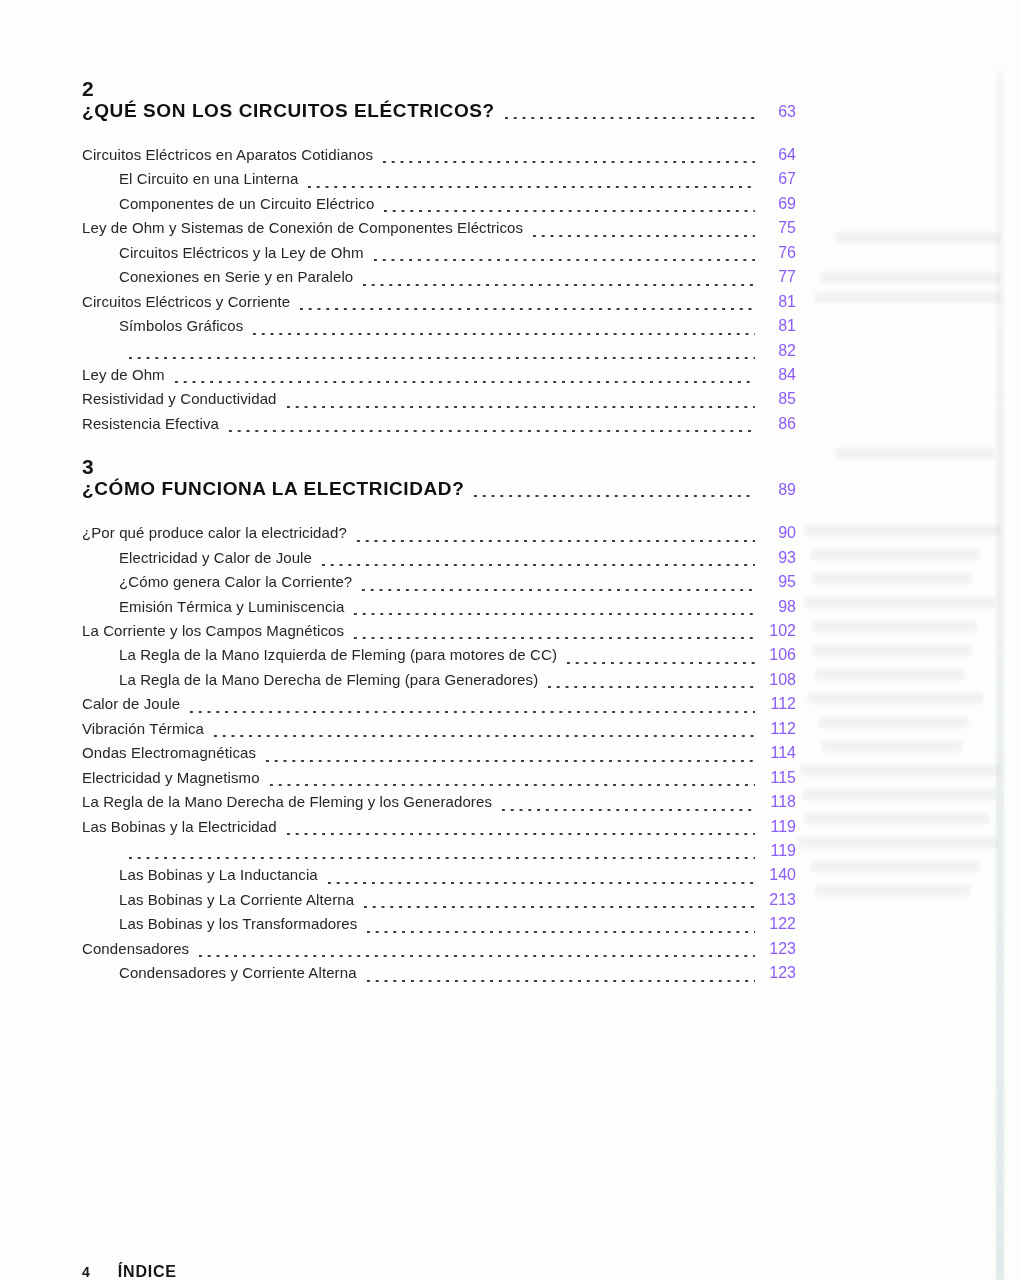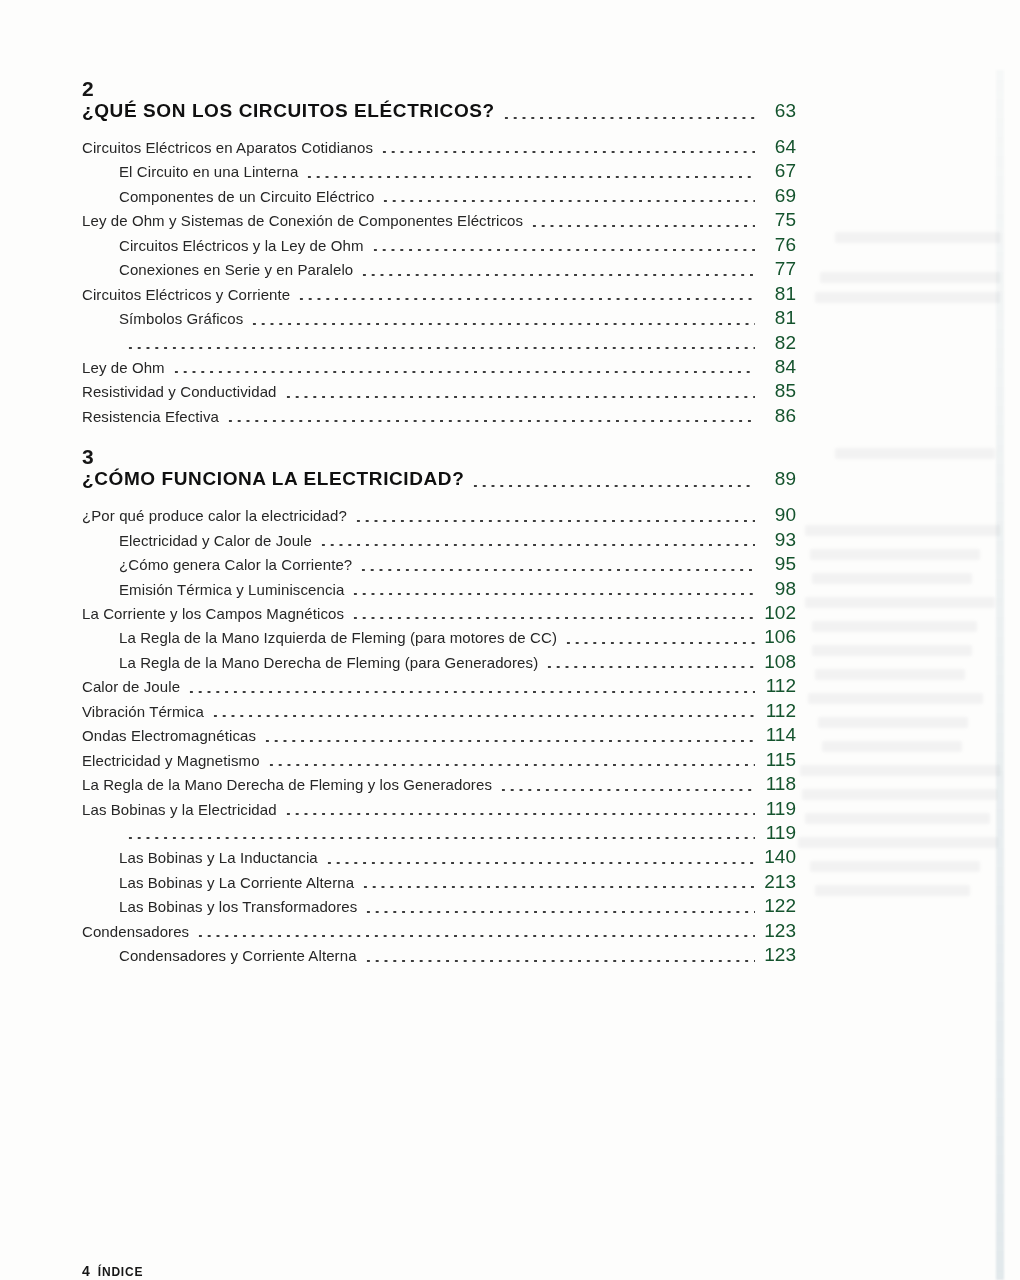--- a/index.html
+++ b/index.html
@@ -37,21 +37,21 @@
     height: 27px;
   }
   .chapter-title {
     font-size: 19px;
     font-weight: 700;
     color: #101010;
     letter-spacing: 0.6px;
     white-space: nowrap;
   }
   .entries {
-    margin-top: 9px;
+    margin-top: 19px;
     margin-bottom: 4px;
   }
   .toc-entry {
     display: flex;
     align-items: baseline;
     height: 24.45px;
     font-size: 15px;
     color: #262626;
   }
   .toc-entry.level-2 { padding-left: 37px; justify-content: space-between; }
@@ -66,42 +66,42 @@
     background-size: 8.8px 8px;
     background-repeat: repeat-x;
     background-position: left bottom;
     min-width: 20px;
   }
   .chapter-heading-row .dots { margin-bottom: 5px; }
 
   .entry-page {
     min-width: 34px;
     text-align: right;
-    font-size: 19px;
-    color: #14532d;
+    font-size: 16px;
+    color: #8b5cf6;
     white-space: nowrap;
   }
   .chapter-heading-row .entry-page { font-weight: 400; }
 
   
   .footer {
     position: absolute;
     left: 82px; top: 1263px;
     display: flex;
     align-items: baseline;
     color: #161616;
   }
   .footer .page-num {
     font-size: 14px;
     font-weight: 700;
   }
   .footer .footer-label {
-    font-size: 12px;
+    font-size: 16px;
     font-weight: 700;
-    margin-left: 8px;
+    margin-left: 28px;
     letter-spacing: 0.8px;
   }
 
   
   .edge-strip {
     position: absolute;
     right: 16px; top: 70px;
     width: 8px; height: 1210px;
     background: linear-gradient(to bottom, rgba(190,205,212,0.10), rgba(175,195,205,0.35));
     filter: blur(1px);

